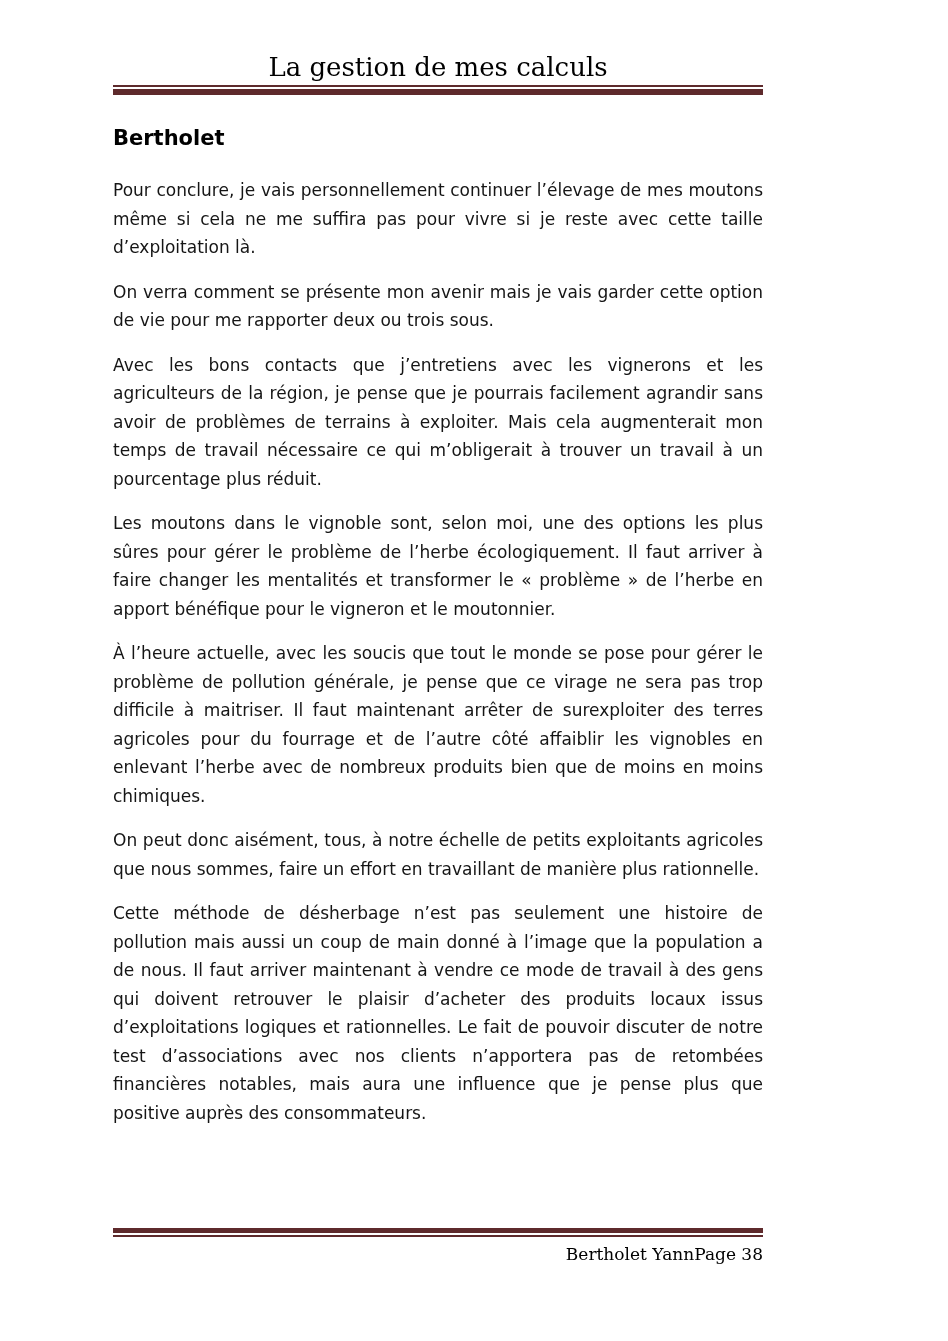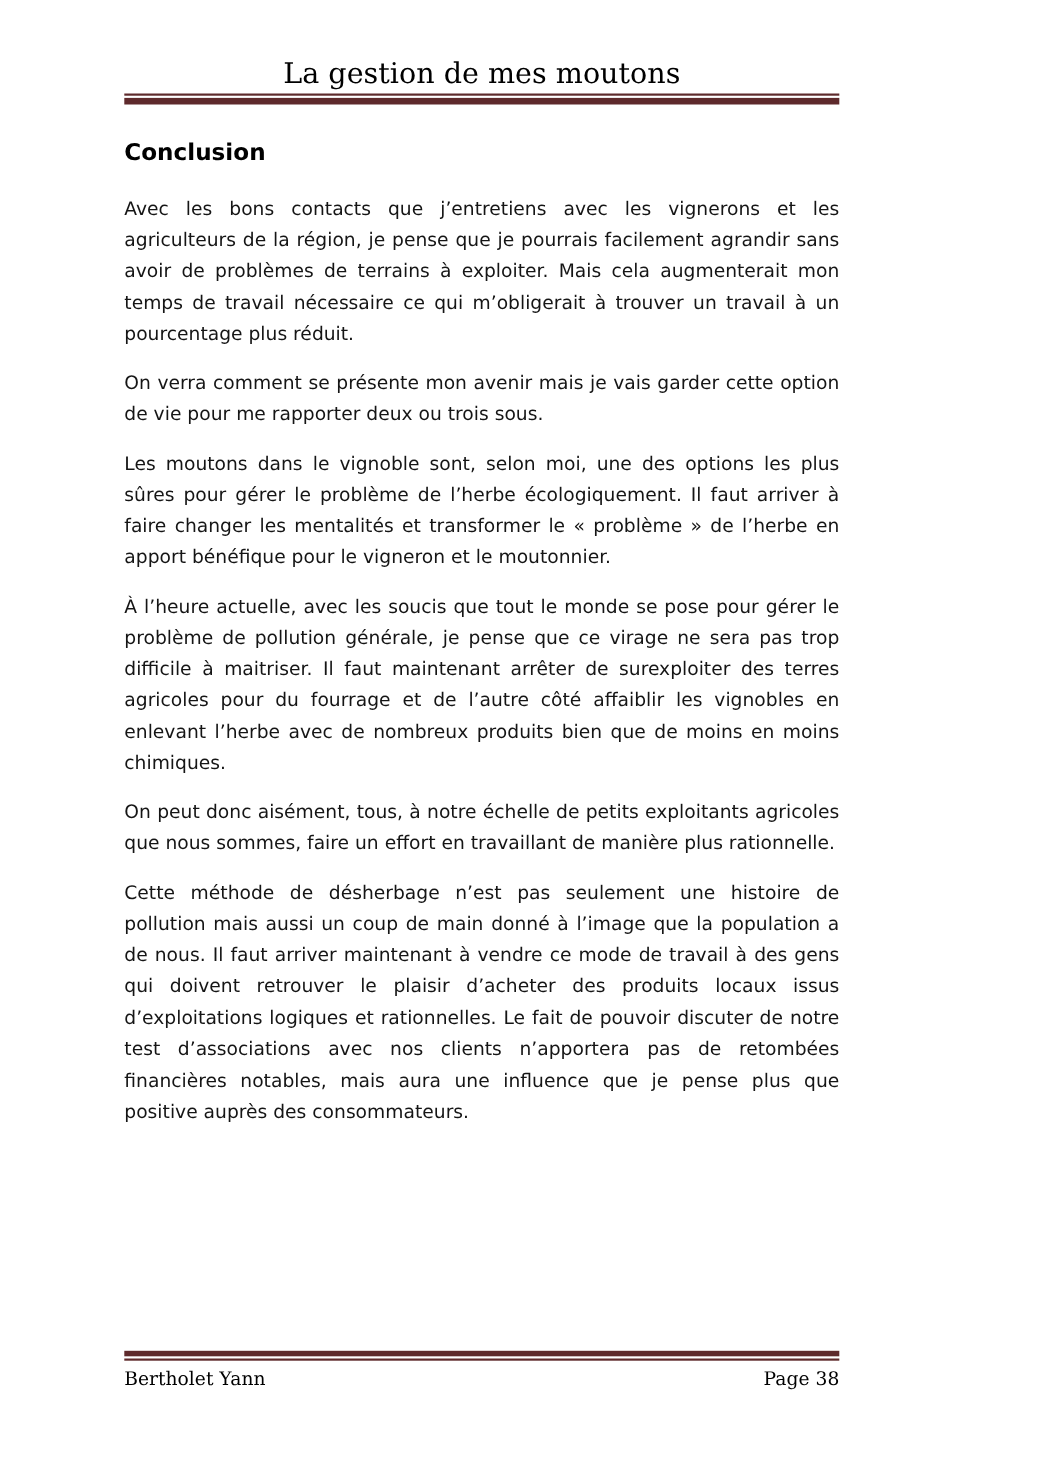--- a/index.html
+++ b/index.html
@@ -67,48 +67,48 @@
     height: 5px;
     background: var(--rule-maroon, #5e2a2c);
     margin-bottom: 2px;
   }
   .footer-rule .rule-thin {
     height: 2px;
     background: var(--rule-maroon, #5e2a2c);
   }
   .footer-row {
     display: flex;
-    justify-content: space-between;
+    justify-content: flex-end;
     align-items: baseline;
     margin-top: 6px;
     font-family: "DejaVu Serif", serif;
     font-size: 17px;
     line-height: 22px;
     color: #000000;
-    gap: 32px;
   }
 </style>
 </head>
 <body>
 
 <div class="page">
   <div class="content">
 
     <div class="doc-header">
-      <div class="doc-title">La gestion de mes moutons</div>
+      <div class="doc-title">La gestion de mes calculs</div>
       <div class="rule header-rule">
         <div class="rule-thin"></div>
         <div class="rule-thick"></div>
       </div>
     </div>
 
-    <h2 class="section-heading">Conclusion</h2>
+    <h2 class="section-heading">Bertholet</h2>
 
+    <p class="body-para">Pour conclure, je vais personnellement continuer l’élevage de mes moutons même si cela ne me suffira pas pour vivre si je reste avec cette taille d’exploitation là.</p>
+    <p class="body-para">On verra comment se présente mon avenir mais je vais garder cette option de vie pour me rapporter deux ou trois sous.</p>
     <p class="body-para">Avec les  bons contacts que j’entretiens avec les vignerons et les agriculteurs de la région, je pense que je pourrais facilement agrandir sans avoir de problèmes de terrains à exploiter. Mais cela augmenterait mon temps de travail nécessaire ce qui m’obligerait à trouver un travail à un pourcentage plus réduit.</p>
-    <p class="body-para">On verra comment se présente mon avenir mais je vais garder cette option de vie pour me rapporter deux ou trois sous.</p>
     <p class="body-para">Les moutons dans le vignoble sont, selon moi, une des options les plus sûres pour gérer le problème de l’herbe écologiquement. Il faut arriver à faire changer les mentalités et transformer le « problème » de l’herbe en apport bénéfique pour le vigneron et le moutonnier.</p>
     <p class="body-para">À l’heure actuelle, avec les soucis que tout le monde se pose pour gérer le problème de pollution générale, je pense que ce virage ne sera pas trop difficile à maitriser. Il faut maintenant arrêter de surexploiter des terres agricoles pour du fourrage et de l’autre côté affaiblir les vignobles en enlevant l’herbe avec de nombreux produits bien que de moins en moins chimiques.</p>
     <p class="body-para">On peut donc aisément, tous, à notre échelle de petits exploitants agricoles que nous sommes, faire un effort en travaillant de manière plus rationnelle.</p>
     <p class="body-para">Cette méthode de désherbage n’est pas seulement une histoire de pollution mais aussi un coup de main donné à l’image que la population a de nous. Il faut arriver maintenant à vendre ce mode de travail à des gens qui doivent retrouver le plaisir d’acheter des produits locaux issus d’exploitations logiques et rationnelles. Le fait de pouvoir discuter de notre test d’associations avec nos clients n’apportera pas de retombées financières notables, mais aura une influence que je pense plus que positive auprès des consommateurs.</p>
 
   </div>
 
   <div class="doc-footer">
     <div class="rule footer-rule">
       <div class="rule-thick"></div>

